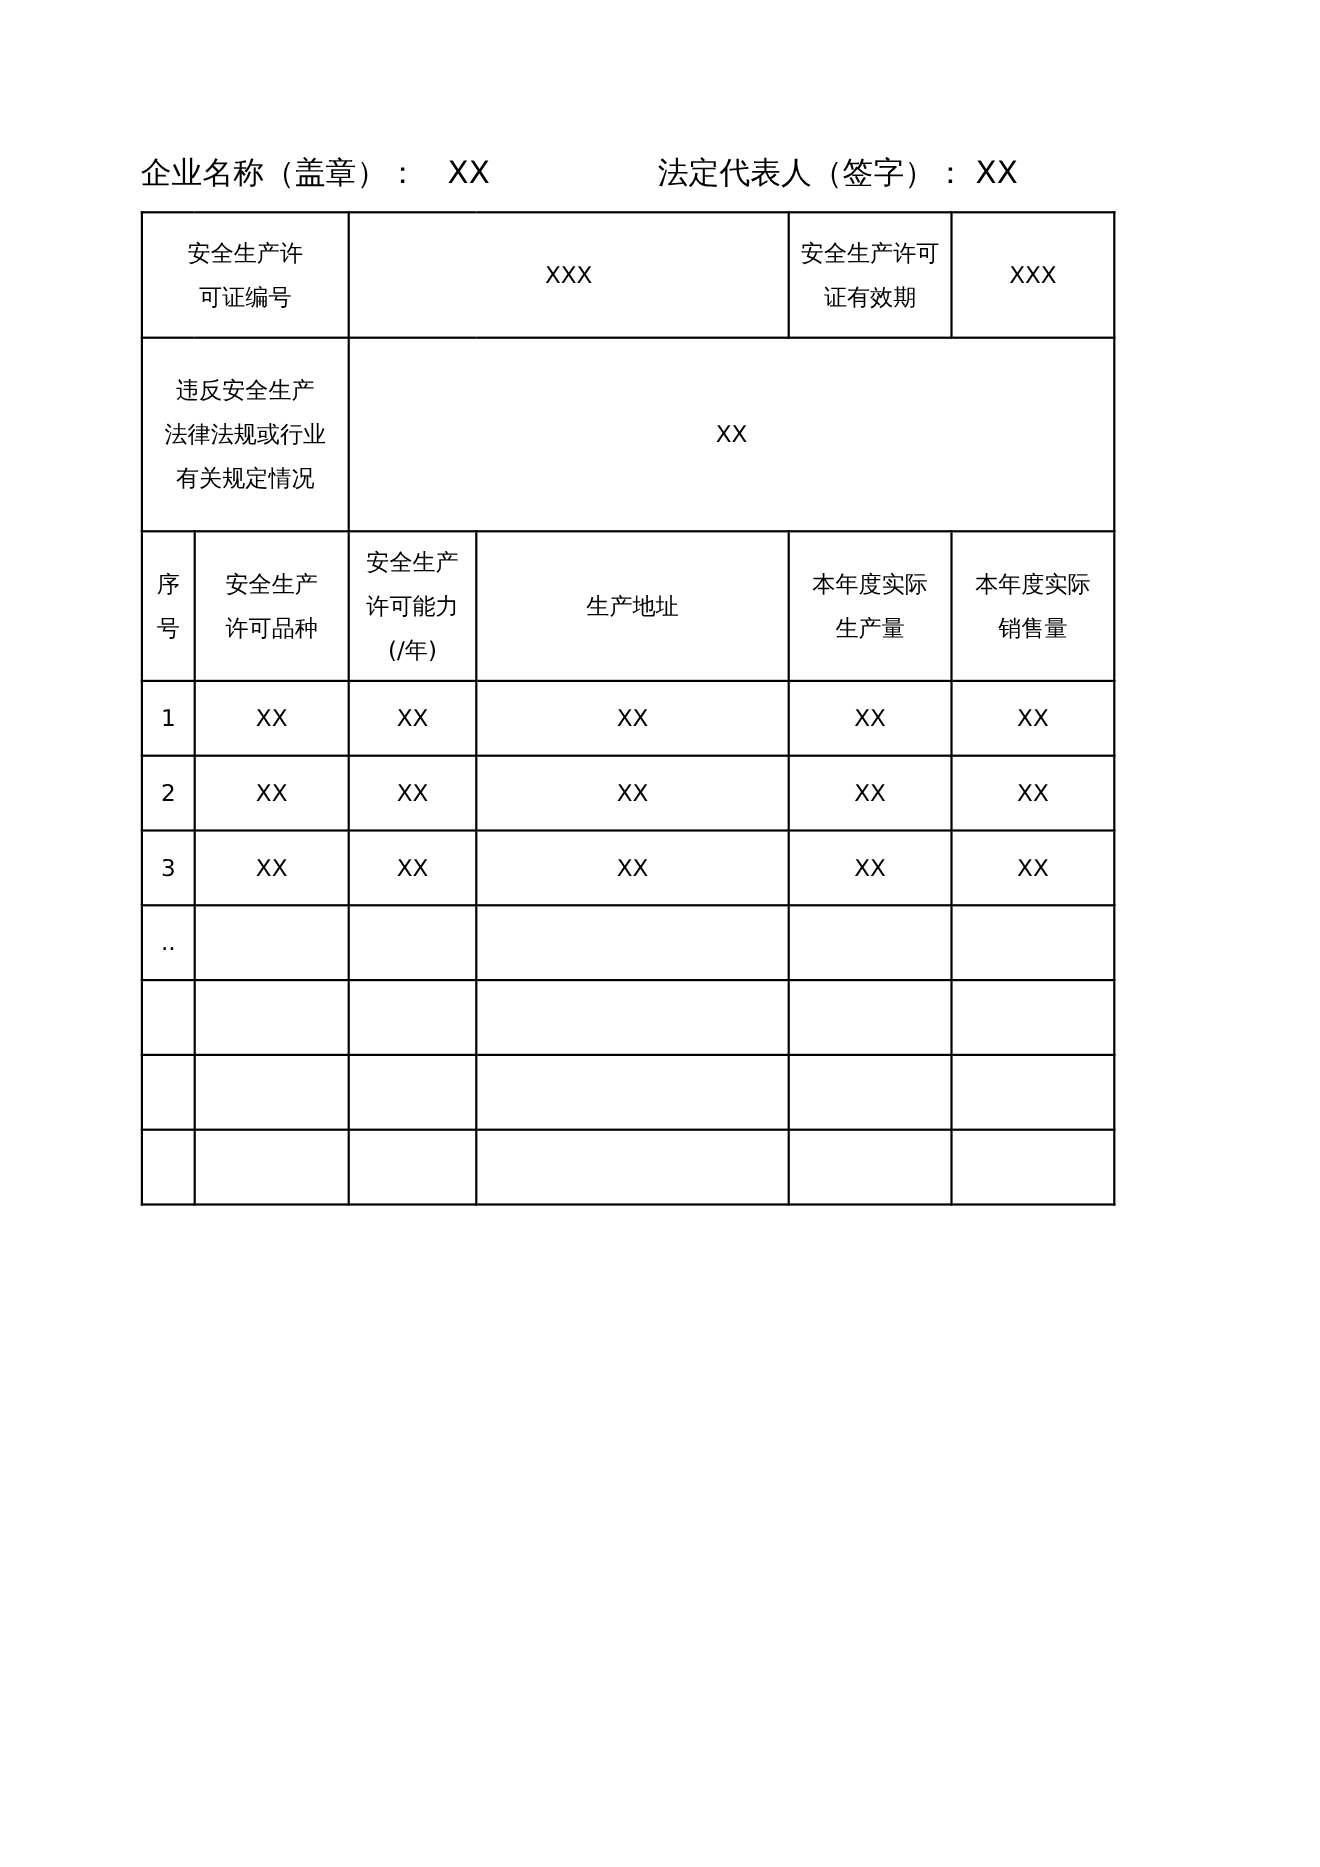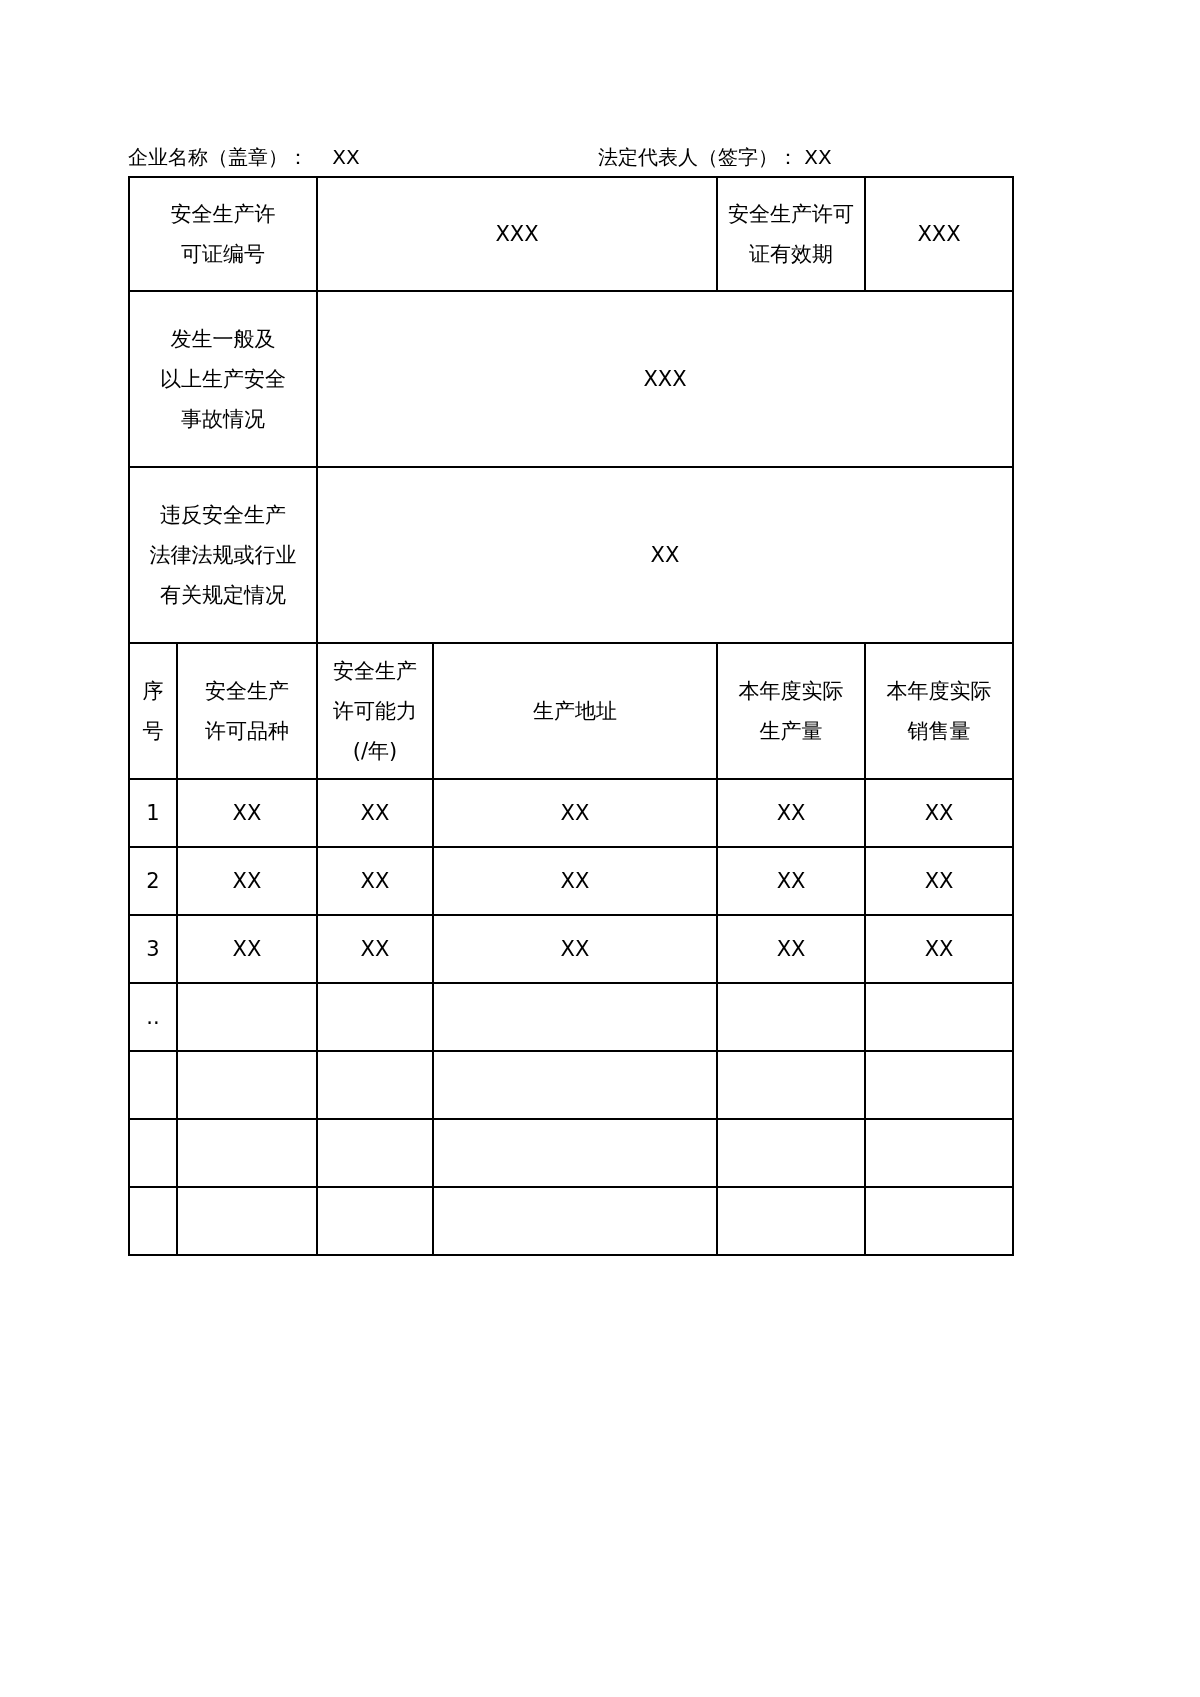--- a/index.html
+++ b/index.html
@@ -21,34 +21,34 @@
     top: 0;
     width: 1200px;
     height: 1697px;
   }
   .header-row {
     position: absolute;
     left: 128px;
     top: 140px;
     width: 884px;
     display: flex;
-    font-size: 20px;
+    font-size: 28px;
     line-height: 34px;
   }
   .header-left {
     width: 470px;
     white-space: nowrap;
   }
   .header-right {
     white-space: nowrap;
   }
   table.main {
     position: absolute;
     left: 128px;
-    top: 176px;
+    top: 192px;
     width: 884px;
     border-collapse: collapse;
     table-layout: fixed;
   }
   table.main td {
     border: 2px solid #000000;
     text-align: center;
     vertical-align: middle;
     font-size: 21px;
     line-height: 40px;
@@ -106,26 +106,20 @@
       <col style="width:148px">
     </colgroup>
     <tbody>
       <tr>
         <td class="label-cell h-sm" colspan="2" style="white-space:pre-line;">安全生产许
 可证编号</td>
         <td class="val-cell" colspan="2">XXX</td>
         <td class="label-cell" style="white-space:pre-line;">安全生产许可
 证有效期</td>
         <td class="val-cell">XXX</td>
-      </tr>
-      <tr>
-        <td class="label-cell h-lg" colspan="2" style="white-space:pre-line;">发生一般及
-以上生产安全
-事故情况</td>
-        <td class="val-cell" colspan="4">XXX</td>
       </tr>
       <tr>
         <td class="label-cell h-lg" colspan="2" style="white-space:pre-line;text-align:center;">违反安全生产
 法律法规或行业
 有关规定情况</td>
         <td class="val-cell" colspan="4">XX</td>
       </tr>
       <tr>
         <td class="hdr-cell h-md" style="white-space:pre-line;">序
 号</td>

